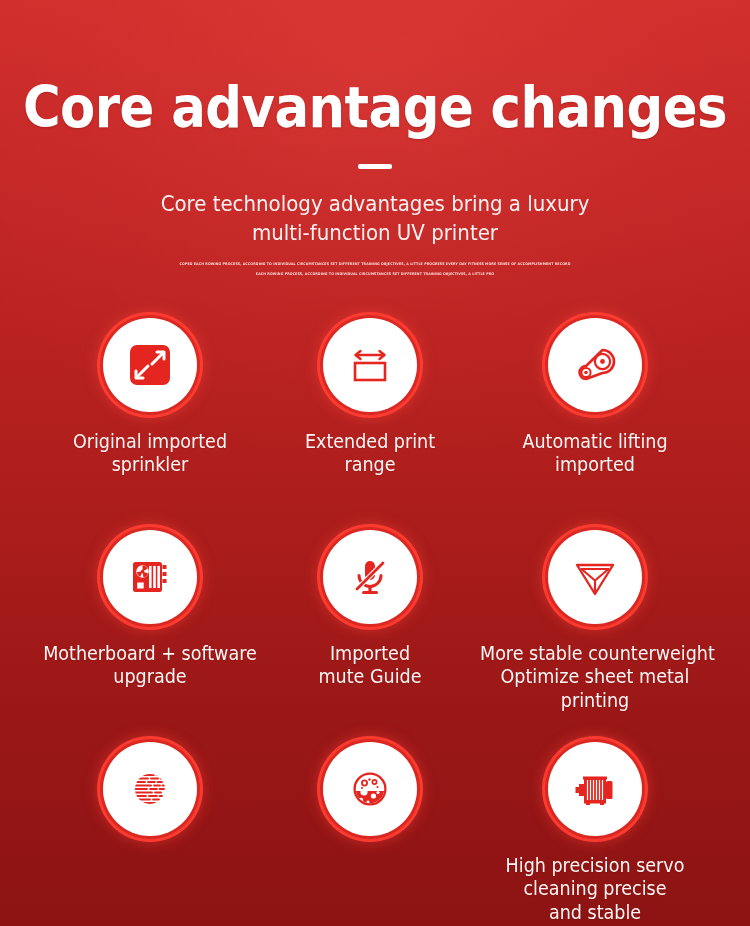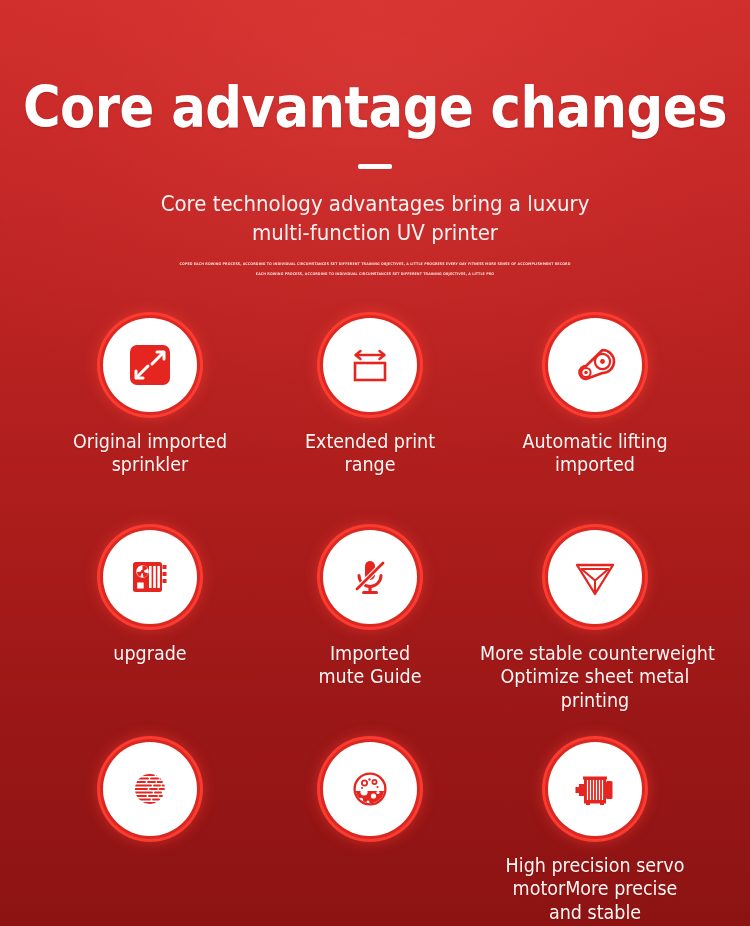--- a/index.html
+++ b/index.html
@@ -213,20 +213,21 @@
             <path d="M24.2 22.4 A5.9 5.9 0 0 1 19.4 26.3 L18.5 20.5 Z" fill="#e52620"></path>
             <path d="M16.2 26.0 A5.9 5.9 0 0 1 13.0 21.0 L18.5 20.5 Z" fill="#e52620"></path>
             <rect x="13.2" y="31.5" width="6.5" height="6" fill="#ffffff"></rect>
             <rect x="25" y="15" width="2.6" height="22" fill="#ffffff"></rect>
             <rect x="29.2" y="15" width="2.6" height="22" fill="#ffffff"></rect>
             <rect x="33.4" y="15" width="2.6" height="22" fill="#ffffff"></rect>
           </svg>
         </span>
       </div>
       <div class="label">
+        <span>Motherboard + software</span>
         <span>upgrade</span>
       </div>
     </div>
 
     <div class="cell row2">
       <div class="badge">
         <span>
           <svg width="52" height="52" viewBox="0 0 52 52">
             <rect x="21" y="10" width="10" height="19" rx="5" fill="#e52620"></rect>
             <path d="M15 24.5 a11 11 0 0 0 22 0" fill="none" stroke="#e52620" stroke-width="3" stroke-linecap="round"></path>
@@ -344,19 +345,19 @@
                 <path d="M31.5 18 V38"></path>
                 <path d="M34.5 18 V38"></path>
             </g>
             <rect x="18" y="40.5" width="4" height="2.5" fill="#e52620"></rect>
             <rect x="32" y="40.5" width="4" height="2.5" fill="#e52620"></rect>
           </svg>
         </span>
       </div>
       <div class="label">
         <span>High precision servo</span>
-        <span>motorMore precise</span>
+        <span>cleaning precise</span>
         <span>and stable</span>
       </div>
     </div>
 
   </div>
 </div>
 
 </body></html>

